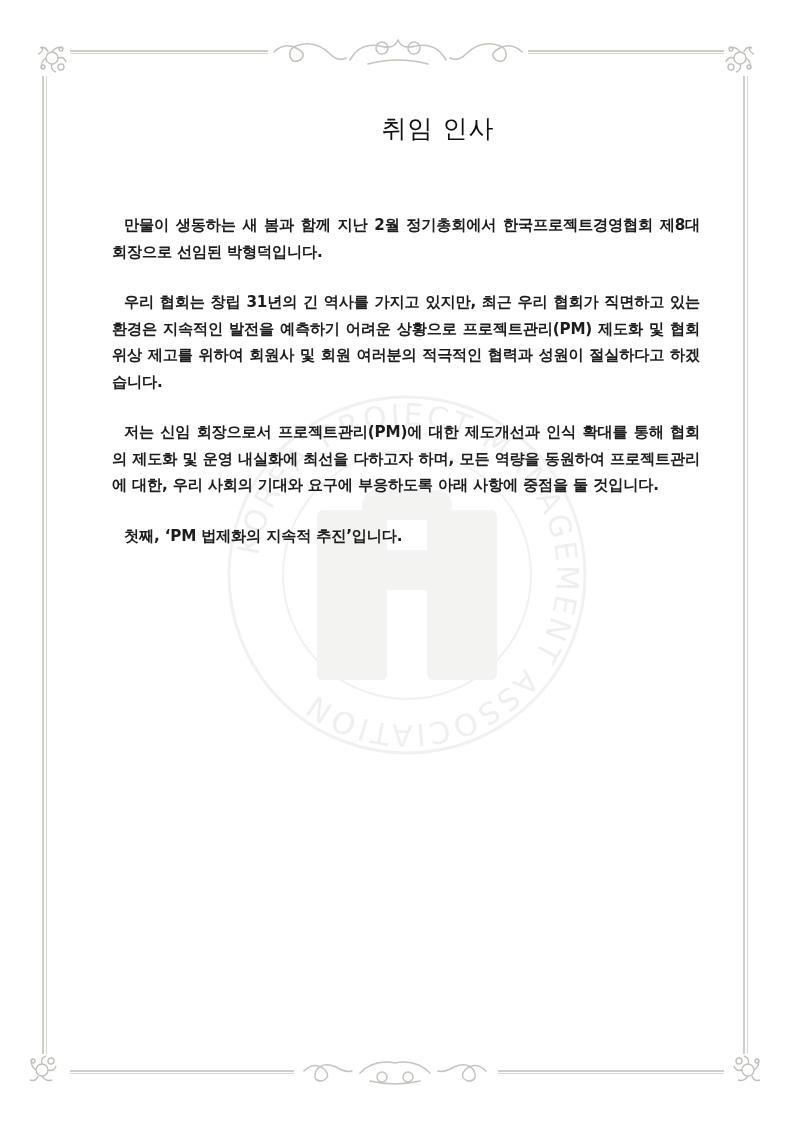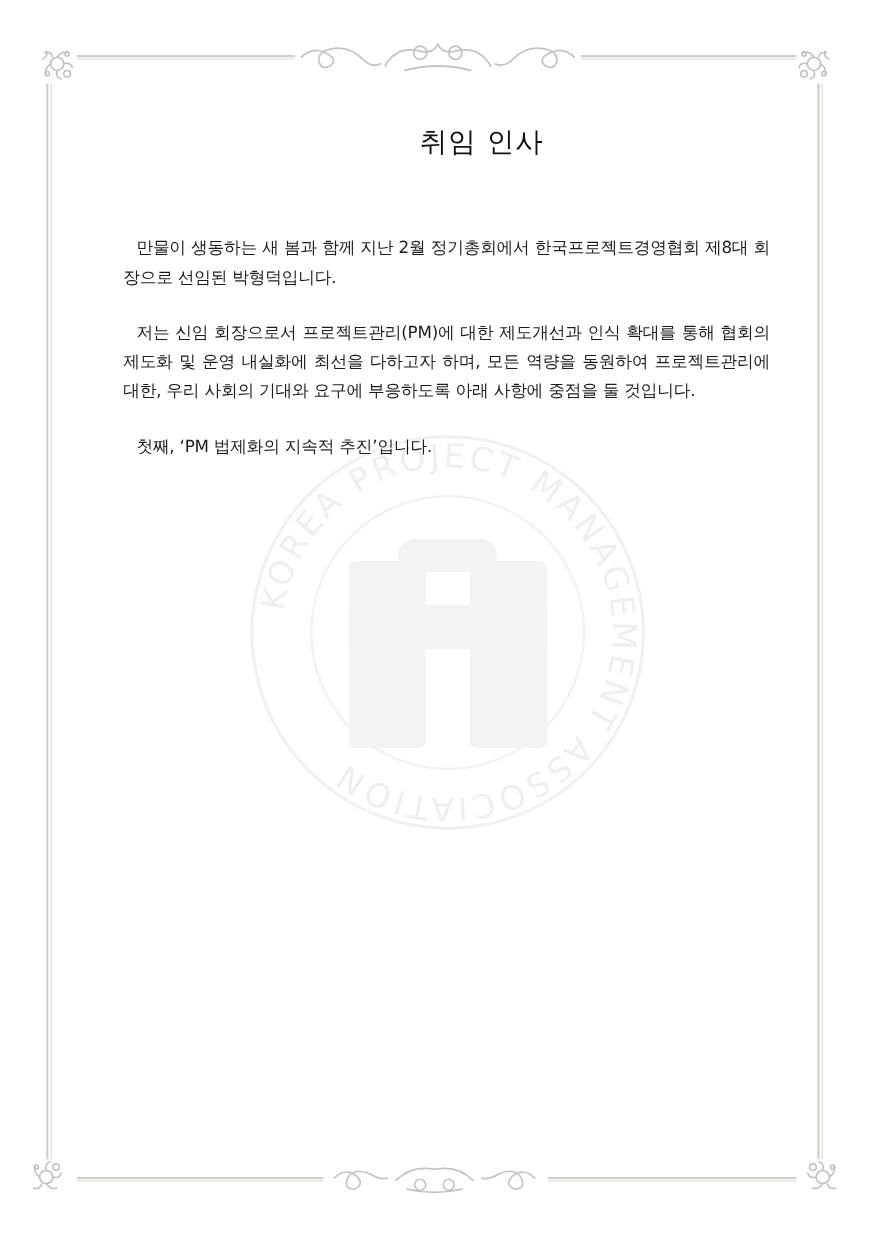--- a/index.html
+++ b/index.html
@@ -65,20 +65,21 @@
     }
     .para {
       margin: 0 0 24px 0;
       font-size: 15.2px;
       line-height: 26.5px;
       text-indent: 12px;
       text-align: justify;
       color: #1c1c1c;
       font-family: "DejaVu Sans", sans-serif;
       letter-spacing: -0.2px;
+      font-weight: bold;
     }
     .para.single { margin-bottom: 25px; }
   </style>
 </head>
 <body>
 
 <div>
 
   <div class="frame-line-h" style="left:70px; top:50px; width:198px;"></div>
   <div class="frame-line-h" style="left:528px; top:50px; width:196px;"></div>
@@ -165,15 +166,16 @@
     <rect x="205" y="120" width="70" height="170" rx="6"></rect>
     <rect x="95" y="160" width="180" height="40"></rect>
     <rect x="140" y="100" width="90" height="30" rx="15"></rect>
   </g>
 </svg>
 
 <div class="title">취임 인사</div>
 
 <div class="content">
   <p class="para">만물이 생동하는 새 봄과 함께 지난 2월 정기총회에서 한국프로젝트경영협회 제8대 회장으로 선임된 박형덕입니다.</p>
+  <p class="para">우리 협회는 창립 31년의 긴 역사를 가지고 있지만, 최근 우리 협회가 직면하고 있는 환경은 지속적인 발전을 예측하기 어려운 상황으로 프로젝트관리(PM) 제도화 및 협회 위상 제고를 위하여 회원사 및 회원 여러분의 적극적인 협력과 성원이 절실하다고 하겠습니다.</p>
   <p class="para">저는 신임 회장으로서 프로젝트관리(PM)에 대한 제도개선과 인식 확대를 통해 협회의 제도화 및 운영 내실화에 최선을 다하고자 하며, 모든 역량을 동원하여 프로젝트관리에 대한, 우리 사회의 기대와 요구에 부응하도록 아래 사항에 중점을 둘 것입니다.</p>
   <p class="para single">첫째, ‘PM 법제화의 지속적 추진’입니다.</p>
 </div>
 
 </body></html>

